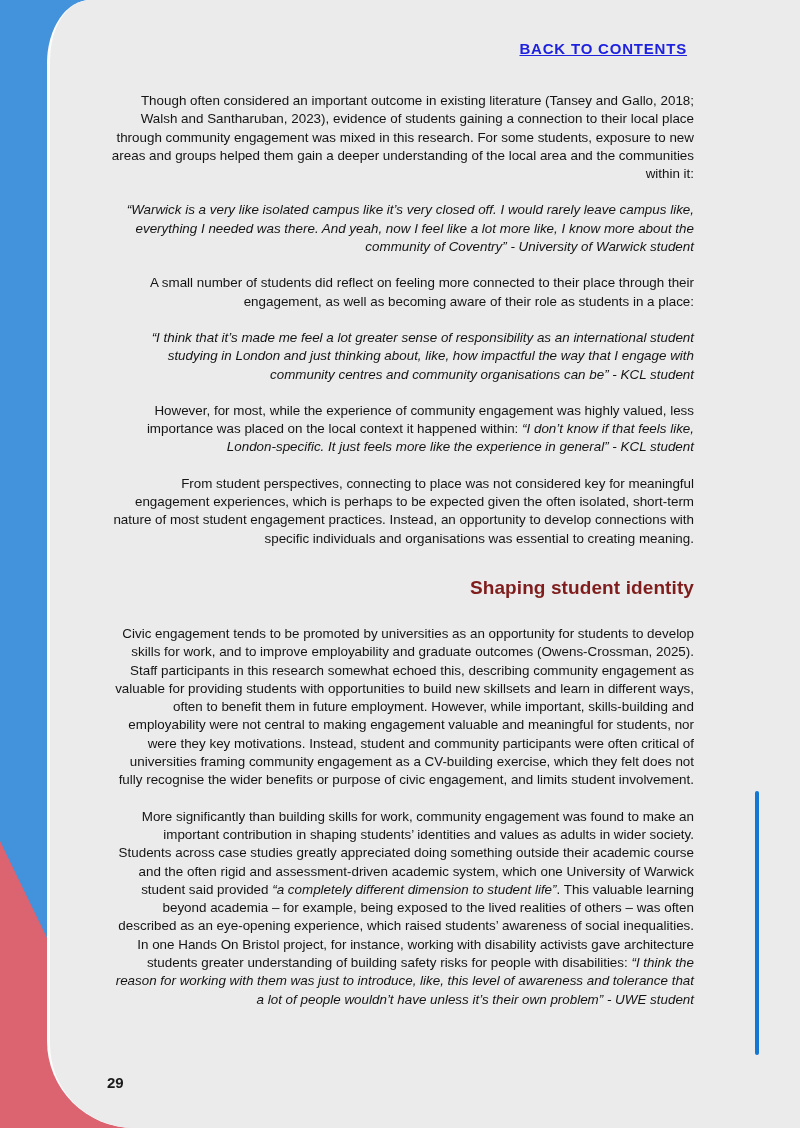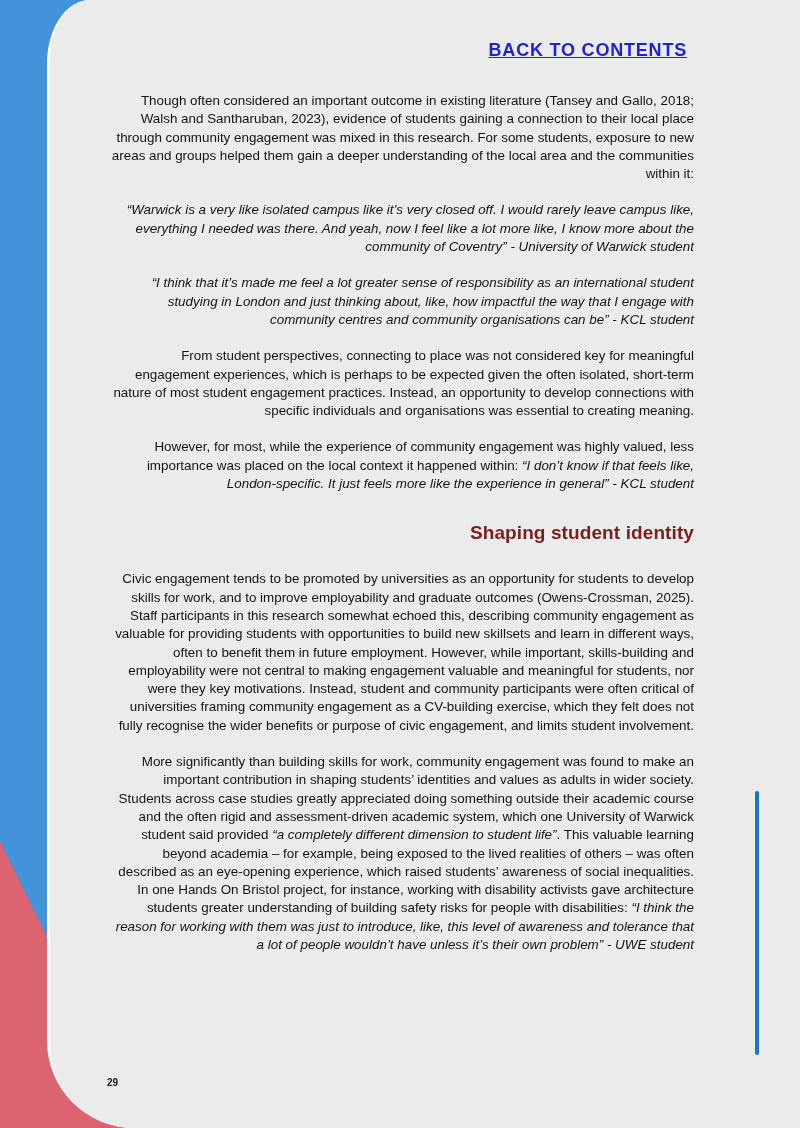--- a/index.html
+++ b/index.html
@@ -32,21 +32,21 @@
     background:var(--outline-white);
     border-radius:43px 0 0 87px / 63px 0 0 87px;
   }
   .card{
     position:absolute;left:50px;top:0;right:0;bottom:0;
     background:var(--card-gray);
     border-radius:40px 0 0 84px / 60px 0 0 84px;
   }
   .back-link{
     position:absolute;top:40px;right:113px;
-    font-size:18px;font-weight:bold;letter-spacing:0.8px;
+    font-size:15px;font-weight:bold;letter-spacing:0.8px;
     color:var(--link-blue);text-decoration:underline;cursor:pointer;
   }
   .textcol{
     position:absolute;left:107px;top:92px;width:587px;
     font-size:13.4px;line-height:18.3px;color:var(--text-color);text-align:right;
   }
   .textcol p{margin:0 0 18px 0;}
   .textcol h2{
     font-size:19px;line-height:23px;font-weight:bold;color:#7f1d1d;
     margin:28px 0 26px 0;letter-spacing:0.1px;
@@ -56,38 +56,39 @@
     position:absolute;left:755px;top:791px;width:4px;height:264px;
     background:var(--accent-line);border-radius:2px;
   }
   .page-footer{
     position:absolute;left:107px;right:110px;top:1076px;
     display:flex;justify-content:space-between;align-items:baseline;
     font-size:11px;line-height:14px;color:#1a1a1a;
   }
   .page-footer .sep{margin:0 8px;color:#333;}
   .page-footer .bold{font-weight:bold;}
-  .pagenum{font-weight:bold;font-size:10px;}
+  .pagenum{font-weight:bold;font-size:15px;}
 </style>
 </head>
 <body>
 
 <div class="bg-blue"></div>
 <div class="bg-red"></div>
 <div class="card-outline"></div>
 <div class="card"></div>
 
 <a class="back-link" href="#">BACK TO CONTENTS</a>
 
 <main class="textcol" id="textcol">
     <p><span>Though often considered an important outcome in existing literature (Tansey and Gallo, 2018; Walsh and Santharuban, 2023), evidence of students gaining a connection to their local place through community engagement was mixed in this research. For some students, exposure to new areas and groups helped them gain a deeper understanding of the local area and the communities within it:</span></p>
     <p><span class="it">“Warwick is a very like isolated campus like it’s very closed off. I would rarely leave campus like, everything I needed was there. And yeah, now I feel like a lot more like, I know more about the community of Coventry” - University of Warwick student</span></p>
+    <p><span>A small number of students did reflect on feeling more connected to their place through their engagement, as well as becoming aware of their role as students in a place:</span></p>
     <p><span class="it">“I think that it’s made me feel a lot greater sense of responsibility as an international student studying in London and just thinking about, like, how impactful the way that I engage with community centres and community organisations can be” - KCL student</span></p>
+    <p><span>However, for most, while the experience of community engagement was highly valued, less importance was placed on the local context it happened within: </span><span class="it">“I don’t know if that feels like, London-specific. It just feels more like the experience in general” - KCL student</span></p>
     <p><span>From student perspectives, connecting to place was not considered key for meaningful engagement experiences, which is perhaps to be expected given the often isolated, short-term nature of most student engagement practices. Instead, an opportunity to develop connections with specific individuals and organisations was essential to creating meaning.</span></p>
-    <p><span>However, for most, while the experience of community engagement was highly valued, less importance was placed on the local context it happened within: </span><span class="it">“I don’t know if that feels like, London-specific. It just feels more like the experience in general” - KCL student</span></p>
     <h2>Shaping student identity</h2>
     <p><span>Civic engagement tends to be promoted by universities as an opportunity for students to develop skills for work, and to improve employability and graduate outcomes (Owens-Crossman, 2025). Staff participants in this research somewhat echoed this, describing community engagement as valuable for providing students with opportunities to build new skillsets and learn in different ways, often to benefit them in future employment. However, while important, skills-building and employability were not central to making engagement valuable and meaningful for students, nor were they key motivations. Instead, student and community participants were often critical of universities framing community engagement as a CV-building exercise, which they felt does not fully recognise the wider benefits or purpose of civic engagement, and limits student involvement.</span></p>
     <p><span>More significantly than building skills for work, community engagement was found to make an important contribution in shaping students’ identities and values as adults in wider society. Students across case studies greatly appreciated doing something outside their academic course and the often rigid and assessment-driven academic system, which one University of Warwick student said provided </span><span class="it">“a completely different dimension to student life”</span><span>. This valuable learning beyond academia – for example, being exposed to the lived realities of others – was often described as an eye-opening experience, which raised students’ awareness of social inequalities. In one Hands On Bristol project, for instance, working with disability activists gave architecture students greater understanding of building safety risks for people with disabilities: </span><span class="it">“I think the reason for working with them was just to introduce, like, this level of awareness and tolerance that a lot of people wouldn’t have unless it’s their own problem” - UWE student</span></p>
   </main>
 
 <div class="accent-line"></div>
 
 <footer class="page-footer">
   <div class="pagenum">29</div>
 </footer>

